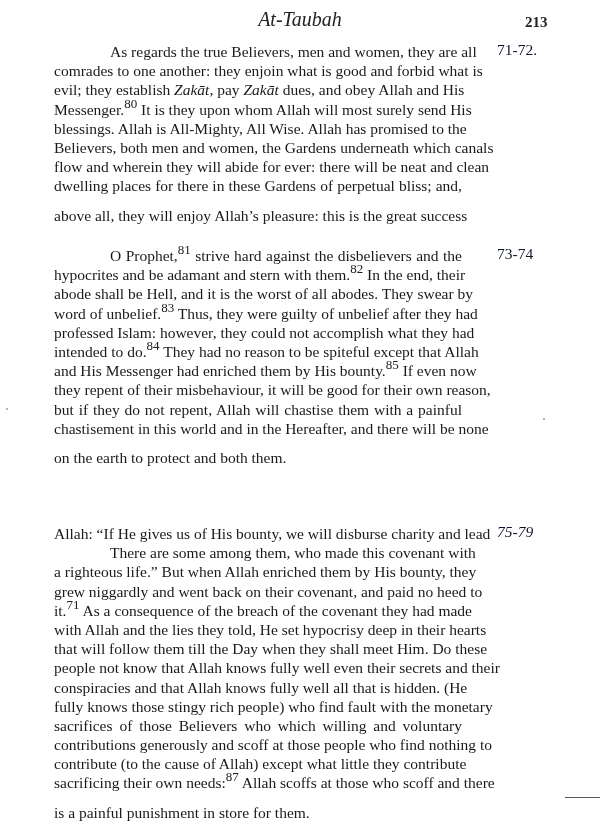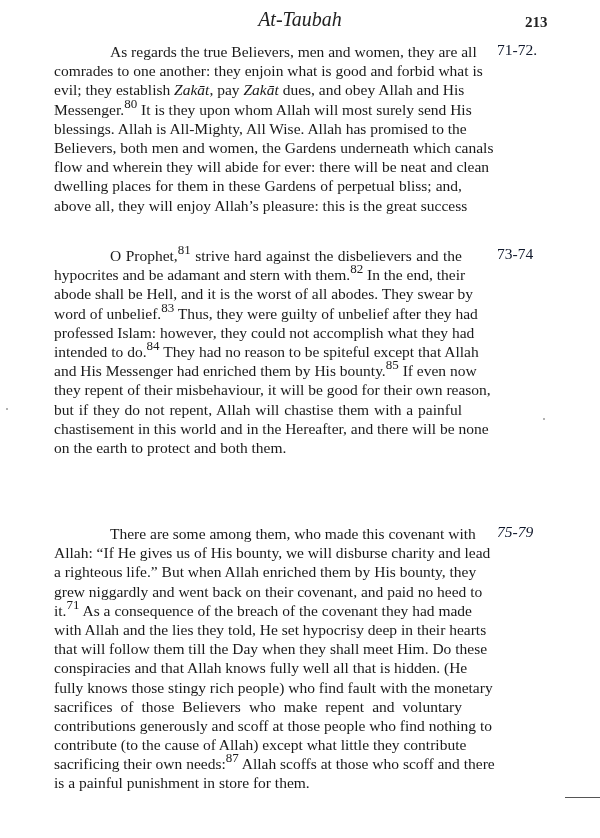--- a/index.html
+++ b/index.html
@@ -12,21 +12,21 @@
     font-style:italic; font-size:20px; color:#222;
   }
   .page-number {
     position:absolute; top:14px; left:525px; font-size:15px; font-weight:bold; color:#222;
   }
   .para { position:absolute; left:54px; width:408px; }
   .line {
     font-size:15.5px; line-height:19.2px; height:19.2px; white-space:nowrap;
     text-align:justify; text-align-last:justify; overflow:visible;
   }
-  .line.last { text-align-last:left; }
+  .line.last { text-align-last:left;margin-top:10px; }
   .line.indent { padding-left:56px; }
   .verse-ref { position:absolute; left:497px; font-size:15.5px; color:#0f172a; }
   sup { font-size:13px; line-height:0; vertical-align:7px; }
   i { font-style:italic; }
   .dash-mark { position:absolute; left:565px; top:797px; width:35px; border-top:1px solid #555; }
   .speck { position:absolute; width:2px; height:2px; background:#999; border-radius:1px; }
 </style>
 </head>
 <body>
 
@@ -35,51 +35,52 @@
   <div class="page-number">213</div>
 
   <div class="para" style="top:42px;">
       <div class="line indent">As regards the true Believers, men and women, they are all</div>
       <div class="line">comrades to one another: they enjoin what is good and forbid what is</div>
       <div class="line">evil; they establish <i>Zakāt</i>, pay <i>Zakāt</i> dues, and obey Allah and His</div>
       <div class="line">Messenger.<sup>80</sup> It is they upon whom Allah will most surely send His</div>
       <div class="line">blessings. Allah is All-Mighty, All Wise. Allah has promised to the</div>
       <div class="line">Believers, both men and women, the Gardens underneath which canals</div>
       <div class="line">flow and wherein they will abide for ever: there will be neat and clean</div>
-      <div class="line">dwelling places for them in these Gardens of perpetual bliss; and,</div>
+      <div class="line">dwelling places for there in these Gardens of perpetual bliss; and,</div>
       <div class="line last">above all, they will enjoy Allah’s pleasure: this is the great success</div>
     </div>
   <div class="verse-ref" style="top:41px;">71-72.</div>
 
   <div class="para" style="top:246px;">
       <div class="line indent">O Prophet,<sup>81</sup> strive hard against the disbelievers and the</div>
       <div class="line">hypocrites and be adamant and stern with them.<sup>82</sup> In the end, their</div>
       <div class="line">abode shall be Hell, and it is the worst of all abodes. They swear by</div>
       <div class="line">word of unbelief.<sup>83</sup> Thus, they were guilty of unbelief after they had</div>
       <div class="line">professed Islam: however, they could not accomplish what they had</div>
       <div class="line">intended to do.<sup>84</sup> They had no reason to be spiteful except that Allah</div>
       <div class="line">and His Messenger had enriched them by His bounty.<sup>85</sup> If even now</div>
       <div class="line">they repent of their misbehaviour, it will be good for their own reason,</div>
       <div class="line">but if they do not repent, Allah will chastise them with a painful</div>
       <div class="line">chastisement in this world and in the Hereafter, and there will be none</div>
       <div class="line last">on the earth to protect and both them.</div>
     </div>
   <div class="verse-ref" style="top:245px;text-align:center;">73-74</div>
 
   <div class="para" style="top:524px;">
+      <div class="line">Allah: “If He gives us of His bounty, we will disburse charity and lead</div>
       <div class="line indent">There are some among them, who made this covenant with</div>
-      <div class="line">Allah: “If He gives us of His bounty, we will disburse charity and lead</div>
       <div class="line">a righteous life.” But when Allah enriched them by His bounty, they</div>
       <div class="line">grew niggardly and went back on their covenant, and paid no heed to</div>
       <div class="line">it.<sup>71</sup> As a consequence of the breach of the covenant they had made</div>
       <div class="line">with Allah and the lies they told, He set hypocrisy deep in their hearts</div>
       <div class="line">that will follow them till the Day when they shall meet Him. Do these</div>
+      <div class="line">people not know that Allah knows fully well even their secrets and their</div>
       <div class="line">conspiracies and that Allah knows fully well all that is hidden. (He</div>
       <div class="line">fully knows those stingy rich people) who find fault with the monetary</div>
-      <div class="line">sacrifices of those Believers who make repent and voluntary</div>
+      <div class="line">sacrifices of those Believers who which willing and voluntary</div>
       <div class="line">contributions generously and scoff at those people who find nothing to</div>
       <div class="line">contribute (to the cause of Allah) except what little they contribute</div>
       <div class="line">sacrificing their own needs:<sup>87</sup> Allah scoffs at those who scoff and there</div>
       <div class="line last">is a painful punishment in store for them.</div>
     </div>
   <div class="verse-ref" style="top:523px;font-style:italic;">75-79</div>
 
   <div class="dash-mark"></div>
   <div class="speck" style="left:6px; top:408px;"></div>
   <div class="speck" style="left:543px; top:418px;"></div>

